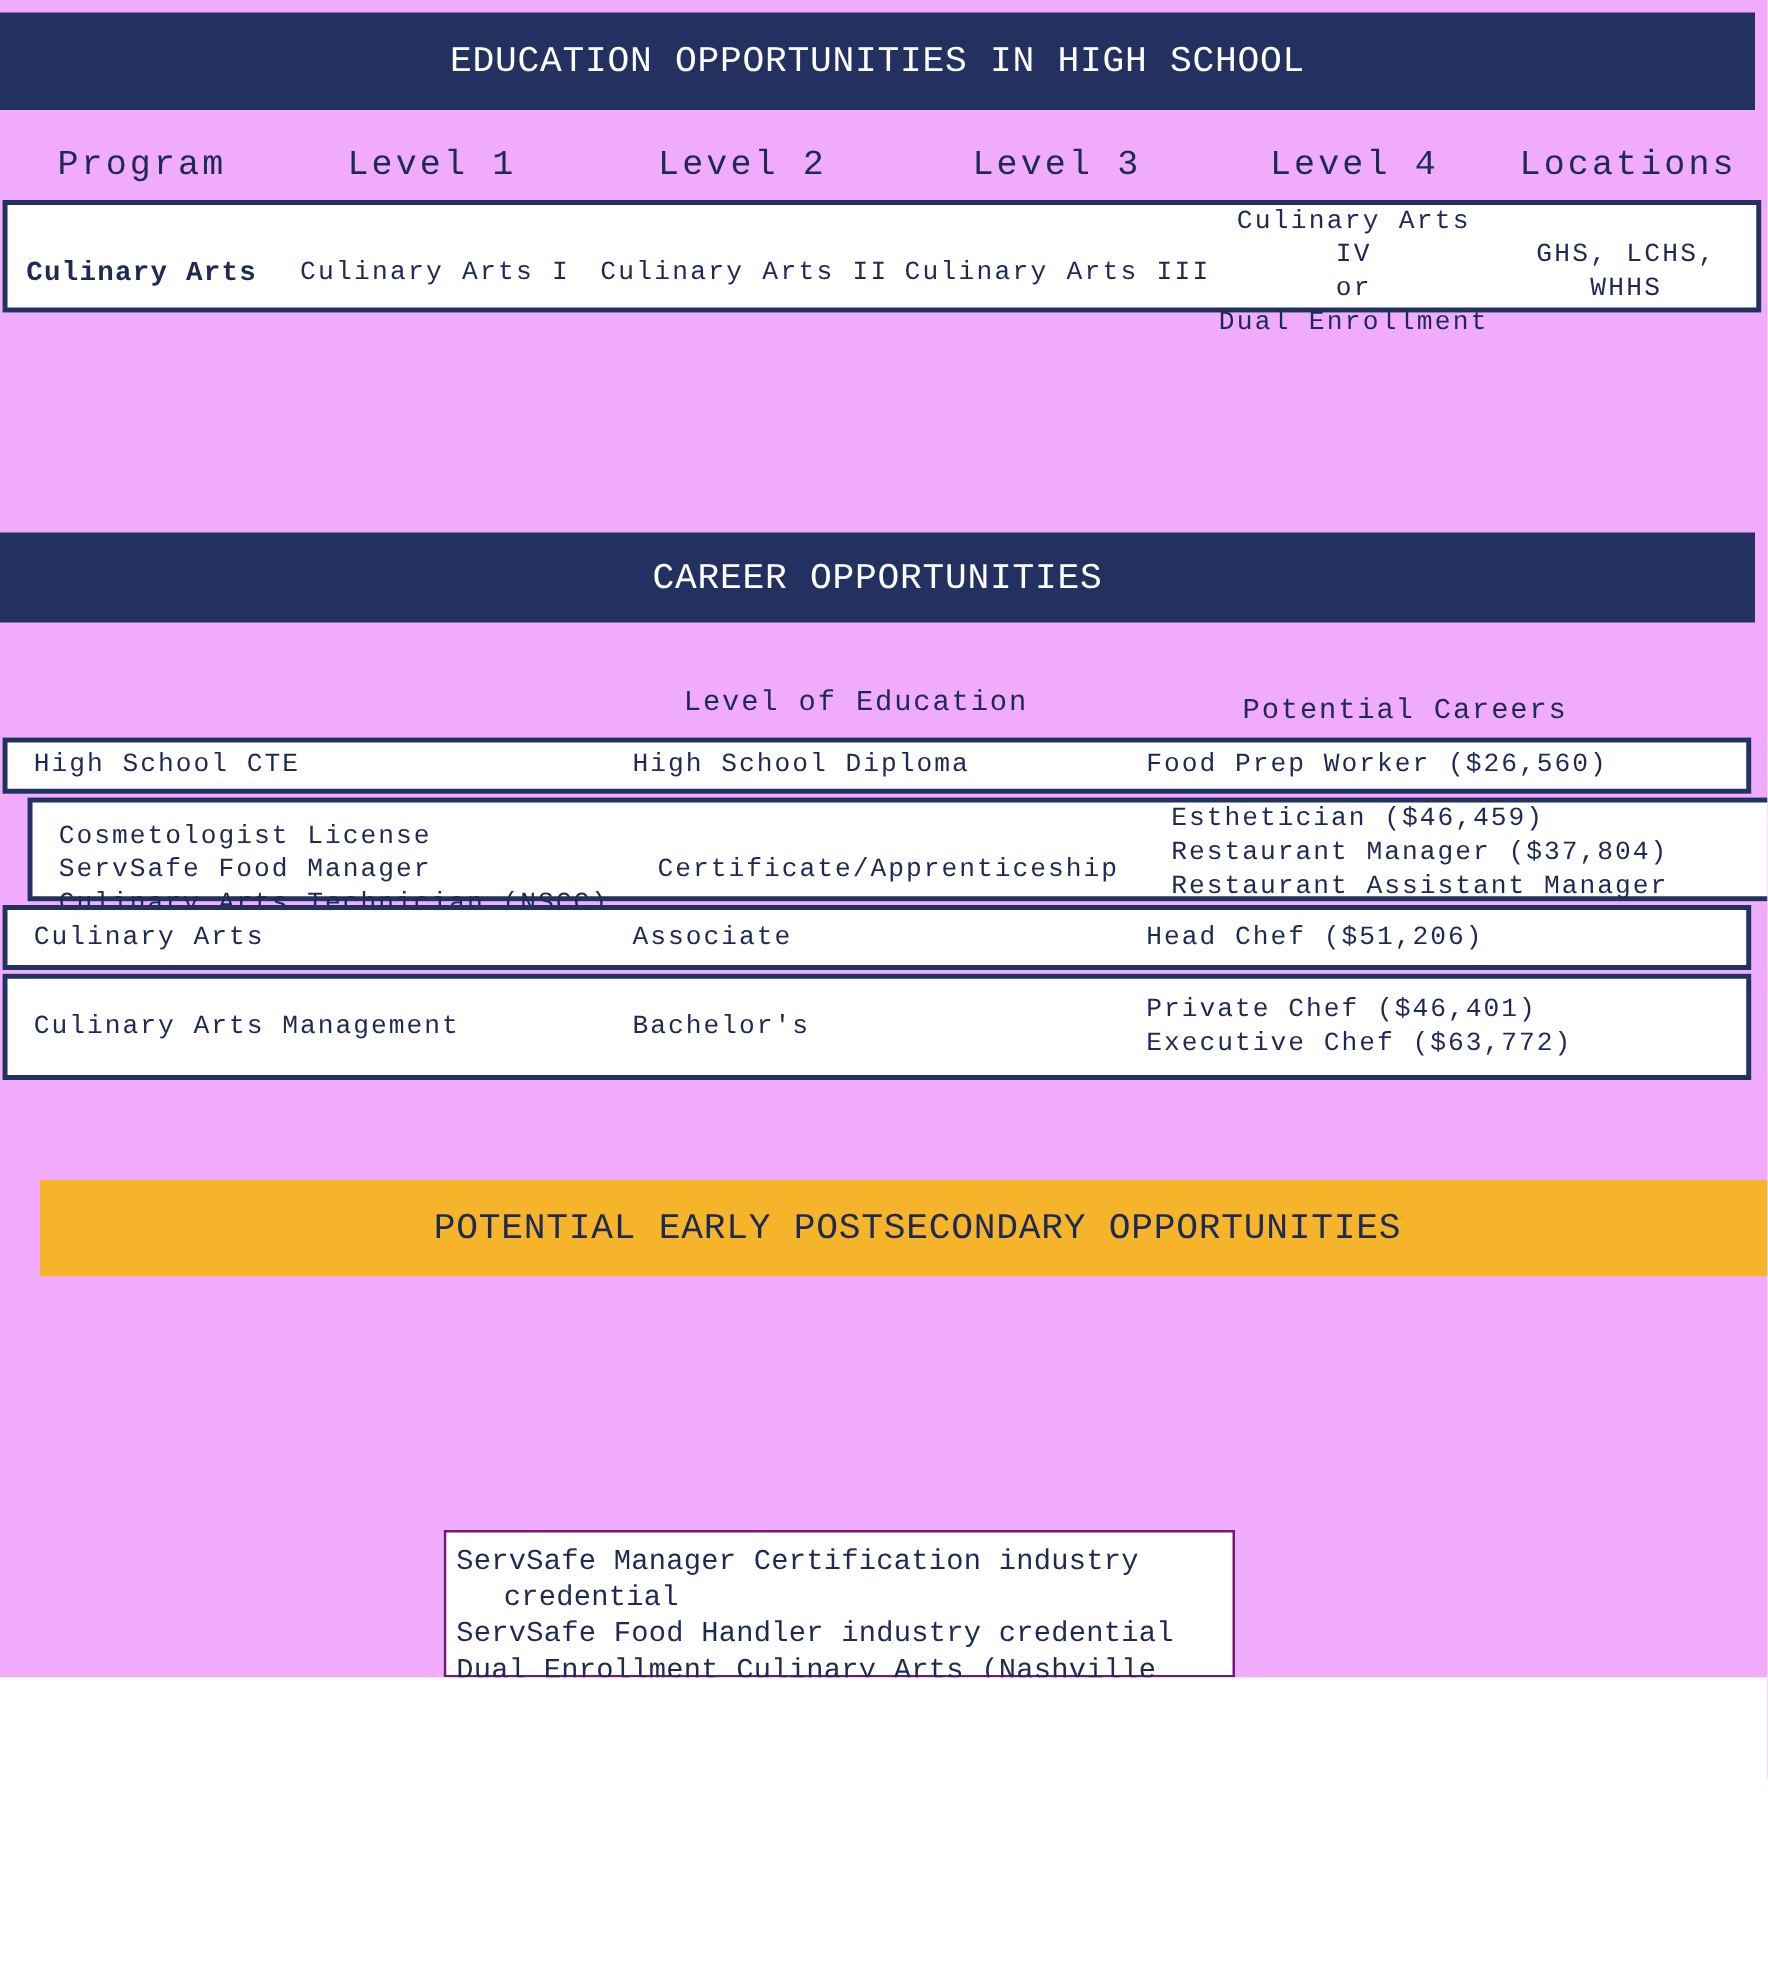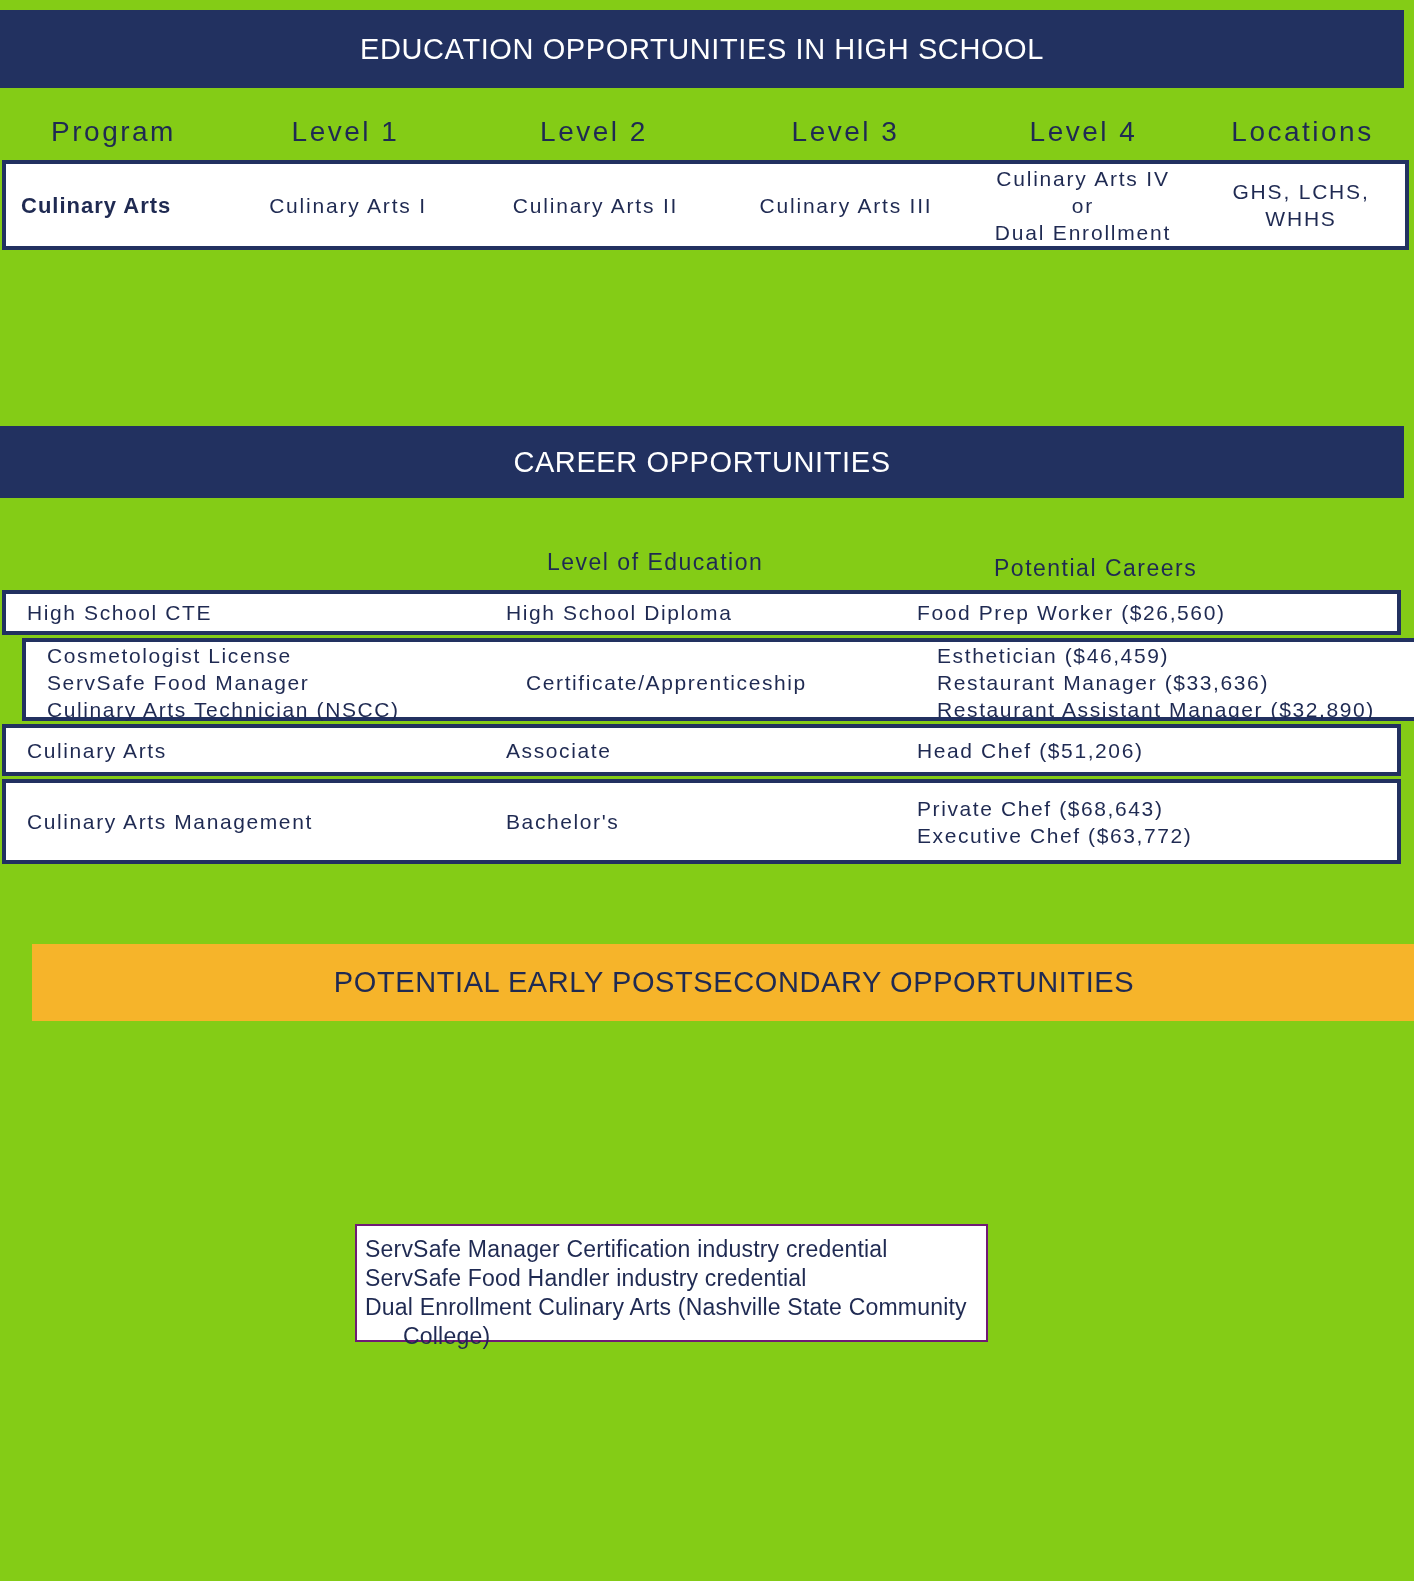--- a/index.html
+++ b/index.html
@@ -1,18 +1,18 @@
 <!DOCTYPE html>
 <html><head>
 <meta charset="utf-8">
 <style>
   html,body { margin:0; padding:0; background:#ffffff; }
   .page {
-    position:relative; width:1414px; height:1581px; background:#84cc16;
-    font-family:Liberation Sans, sans-serif; color:#1F2A52; overflow:hidden;
+    position:relative; width:1414px; height:1342px; background:#f0abfc;
+    font-family:Liberation Mono, monospace; color:#1F2A52; overflow:hidden;
   }
 
   
   .banner {
     position:absolute; left:0; width:1404px;
     display:flex; align-items:center; justify-content:center;
     font-size:29px; letter-spacing:0.6px;
   }
   .banner--navy   { background:#223160; color:#ffffff; }
   .banner--yellow { background:#F6B42A; color:#1F2A52; }
@@ -142,21 +142,21 @@
     <div class="career-cell career-cell--major">
       <div>Cosmetologist License</div>
       <div>ServSafe Food Manager</div>
       <div>Culinary Arts Technician (NSCC)</div>
     </div>
     <div class="career-cell career-cell--education">
       <div>Certificate/Apprenticeship</div>
     </div>
     <div class="career-cell career-cell--careers">
       <div>Esthetician ($46,459)</div>
-      <div>Restaurant Manager ($33,636)</div>
+      <div>Restaurant Manager ($37,804)</div>
       <div>Restaurant Assistant Manager ($32,890)</div>
     </div>
   </div>
 
   <div class="career-row career-row--3">
     <div class="career-cell career-cell--major">
       <div>Culinary Arts</div>
     </div>
     <div class="career-cell career-cell--education">
       <div>Associate</div>
@@ -167,21 +167,21 @@
   </div>
 
   <div class="career-row career-row--4">
     <div class="career-cell career-cell--major">
       <div>Culinary Arts Management</div>
     </div>
     <div class="career-cell career-cell--education">
       <div>Bachelor's</div>
     </div>
     <div class="career-cell career-cell--careers">
-      <div>Private Chef ($68,643)</div>
+      <div>Private Chef ($46,401)</div>
       <div>Executive Chef ($63,772)</div>
     </div>
   </div>
 
   <div class="banner banner--yellow banner--ps">
     <span>POTENTIAL EARLY POSTSECONDARY OPPORTUNITIES</span>
   </div>
 
   <div class="ps-box">
     <div class="ps-item">ServSafe Manager Certification industry credential</div>

